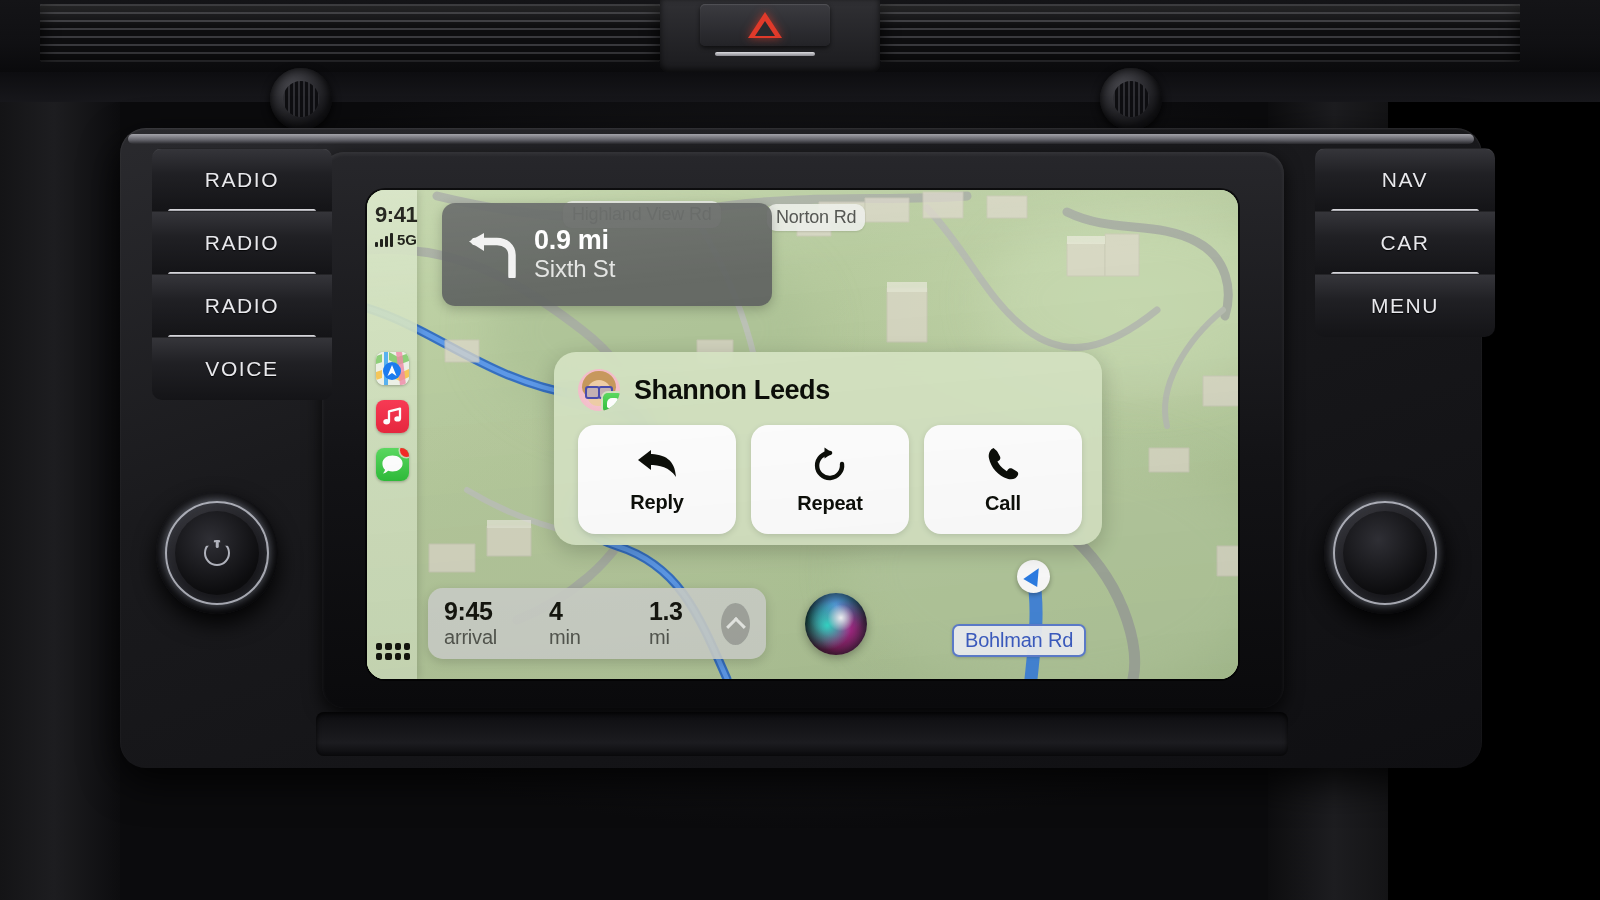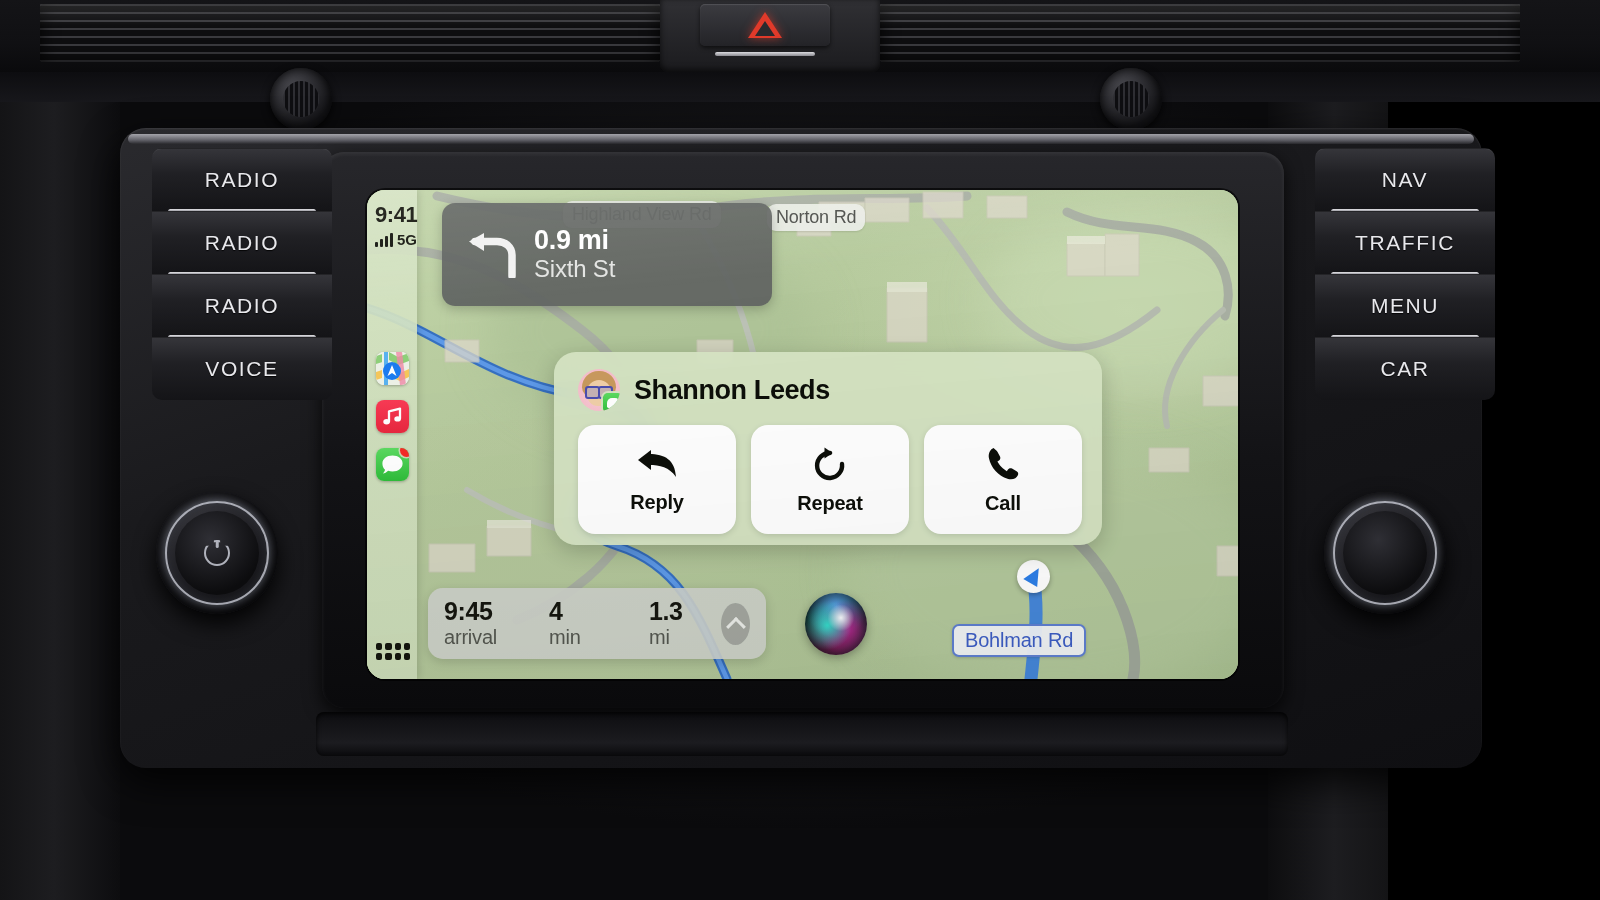--- a/index.html
+++ b/index.html
@@ -318,27 +318,24 @@
       </div>
     <div class="hw-btn">
         <span>VOICE</span>
       </div>
   </div>
   <div class="btn-stack right">
     <div class="hw-btn">
         <span>NAV</span>
       </div>
     <div class="hw-btn">
-        <span>TRAFFIC</span>
+        <span>CAR</span>
       </div>
     <div class="hw-btn">
         <span>MENU</span>
-      </div>
-    <div class="hw-btn">
-        <span>CAR</span>
       </div>
   </div>
 
   <div class="knob l">
     <div class="knurl"></div>
       <div class="ring"></div>
     <div class="face">
         <div class="pwr-glyph"></div>
       </div>
   </div>

